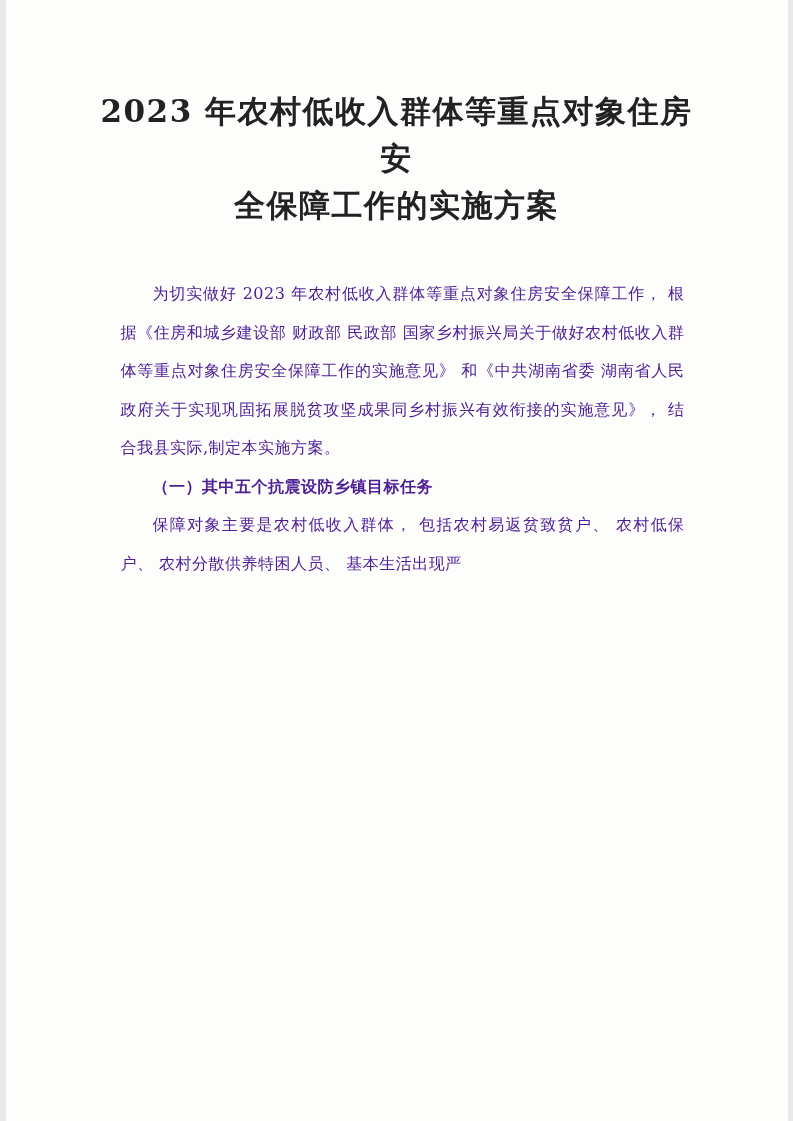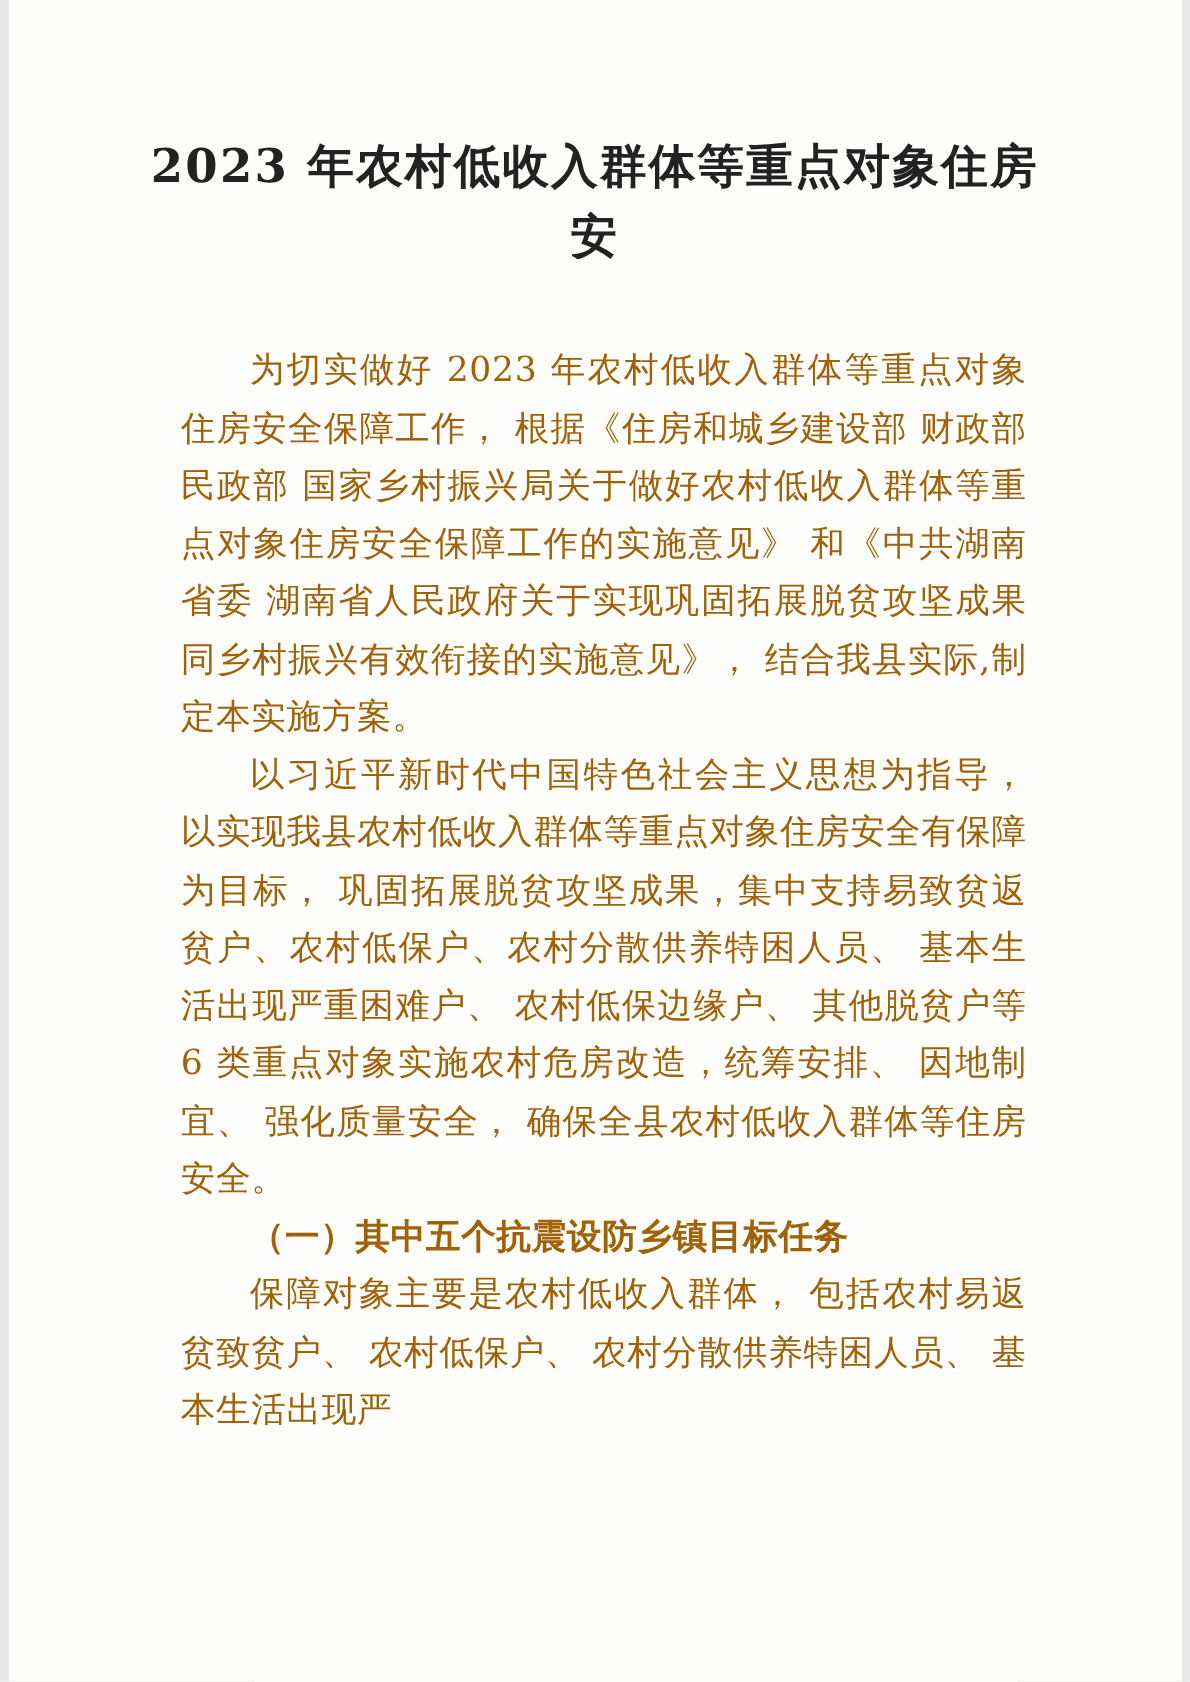--- a/index.html
+++ b/index.html
@@ -22,54 +22,54 @@
     font-weight:700;
     line-height:47px;
     color:#222;
     letter-spacing:1.5px;
   }
   .content{
     margin:46px 103px 0 115px;
   }
   .content p{
     margin:0;
-    font-size:23px;
+    font-size:16px;
     line-height:38.5px;
     text-align:justify;
     text-align-last:left;
     text-indent:2em;
     letter-spacing:0.5px;
-    color:#a16207;
+    color:#4c1d95;
   }
   .para-heading-hei{
     font-family:"DejaVu Sans","Liberation Sans",sans-serif;
     font-weight:700;
     color:#1b1b1b;
     text-align:left !important;
   }
   .para-heading-kai{
     font-weight:700;
     color:#222;
     text-align:left !important;
   }
 </style>
 </head>
 <body>
 
 <div class="page">
   <div class="title-block">
     <div>2023 年农村低收入群体等重点对象住房安</div>
+    <div>全保障工作的实施方案</div>
   </div>
 
   <div class="content">
 
       <p class="para-body">为切实做好 2023 年农村低收入群体等重点对象住房安全保障工作， 根据《住房和城乡建设部 财政部 民政部 国家乡村振兴局关于做好农村低收入群体等重点对象住房安全保障工作的实施意见》 和《中共湖南省委 湖南省人民政府关于实现巩固拓展脱贫攻坚成果同乡村振兴有效衔接的实施意见》， 结合我县实际,制定本实施方案。</p>
 
 
-      <p class="para-body">以习近平新时代中国特色社会主义思想为指导， 以实现我县农村低收入群体等重点对象住房安全有保障为目标， 巩固拓展脱贫攻坚成果，集中支持易致贫返贫户、农村低保户、农村分散供养特困人员、 基本生活出现严重困难户、 农村低保边缘户、 其他脱贫户等 6 类重点对象实施农村危房改造，统筹安排、 因地制宜、 强化质量安全， 确保全县农村低收入群体等住房安全。</p>
 
 
 
 
       <p class="para-heading-kai">（一）其中五个抗震设防乡镇目标任务</p>
 
       <p class="para-body">保障对象主要是农村低收入群体， 包括农村易返贫致贫户、 农村低保户、 农村分散供养特困人员、 基本生活出现严</p>
     </div>
 </div>
 

